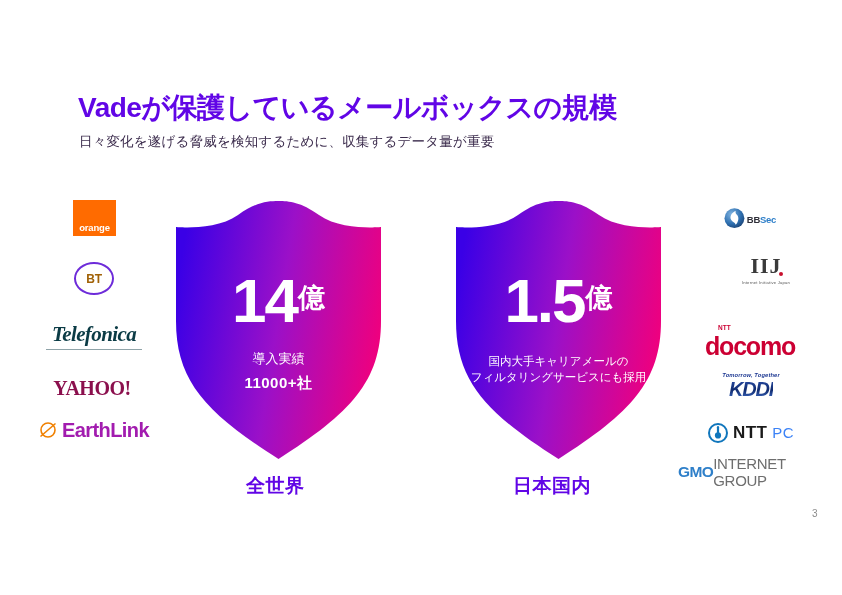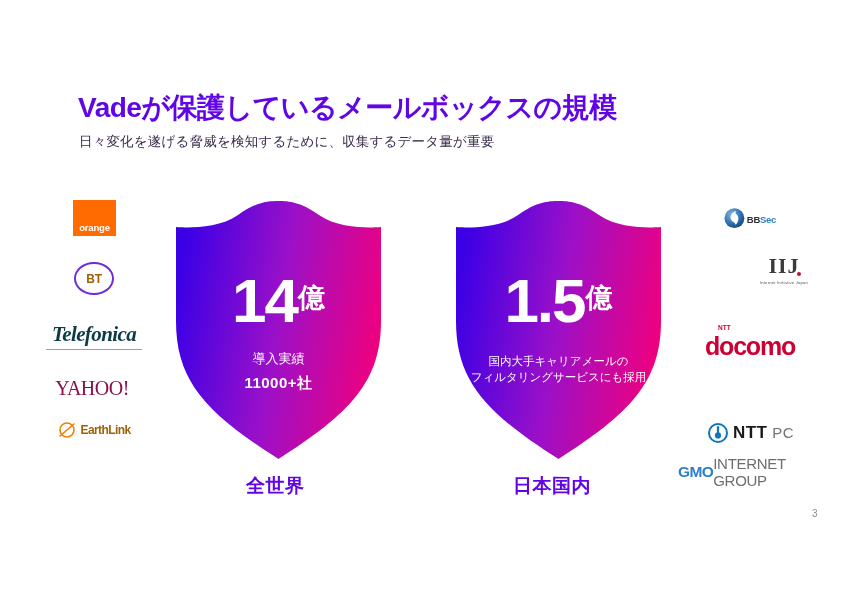--- a/index.html
+++ b/index.html
@@ -151,35 +151,35 @@
     font-family: "Liberation Serif", "DejaVu Serif", serif;
     font-style: italic; font-weight: bold;
     font-size: 21px; color: #0B3B45; letter-spacing: -0.6px;
   }
   .logo-telefonica .rule { width: 96px; height: 1.4px; background: #8FA3A8; margin-top: 2px; }
 
   
   .logo-yahoo { left: 49px; top: 377px; width: 86px; height: 22px; }
   .logo-yahoo .txt {
     font-family: "Liberation Serif", "DejaVu Serif", serif;
-    font-weight: normal; font-size: 20px; color: #8B0F4D; letter-spacing: -0.5px;
+    font-weight: bold; font-size: 20px; color: #8B0F4D; letter-spacing: -0.5px;
   }
 
   
   .logo-earthlink { left: 31px; top: 417px; width: 125px; height: 26px; gap: 4px; }
-  .logo-earthlink .txt { font-size: 12px; font-weight: bold; color: #a16207; letter-spacing: -0.6px; }
+  .logo-earthlink .txt { font-size: 20px; font-weight: bold; color: #a21caf; letter-spacing: -0.6px; }
 
   
   .logo-bbsec { left: 722px; top: 196px; width: 54px; height: 45px; flex-direction: row; }
   .logo-bbsec .label { font-size: 9.5px; font-weight: bold; letter-spacing: -0.3px; margin-top: 1px; }
   .logo-bbsec .bb { color: #2E2E38; }
   .logo-bbsec .sec { color: #2E7FC9; }
 
   
-  .logo-iij { left: 748px; top: 253px; width: 72px; height: 34px; flex-direction: column; }
+  .logo-iij { left: 730px; top: 253px; width: 72px; height: 34px; flex-direction: column; }
   .logo-iij .mark {
     font-family: "Liberation Serif", "DejaVu Serif", serif;
     font-size: 22px; font-weight: bold; color: #3A3A3A; letter-spacing: 1px;
     line-height: 1; position: relative;
   }
   .logo-iij .dot {
     position: absolute; right: -1px; bottom: 1px;
     width: 4px; height: 4px; background: #C8102E; border-radius: 50%;
   }
   .logo-iij .tag { font-size: 4.2px; color: #5A5A5A; margin-top: 3px; letter-spacing: 0.2px; }
@@ -205,21 +205,21 @@
     font-size: 20px; font-weight: bold; font-style: italic;
     color: #1B3C8C; letter-spacing: -1.2px; line-height: 1;
     margin-top: 1px;
     background: linear-gradient(180deg,#2B4FA8 0%, #0F2A6E 55%, #3E6BC4 100%);
     -webkit-background-clip: text; background-clip: text; color: transparent;
   }
 
   
   .logo-nttpc { left: 706px; top: 420px; width: 90px; height: 25px; gap: 5px; }
   .logo-nttpc .ntt { font-size: 17px; font-weight: bold; color: #1A1A1A; letter-spacing: 0.4px; }
-  .logo-nttpc .pc  { font-size: 15px; color: #737373; letter-spacing: 0.4px; }
+  .logo-nttpc .pc  { font-size: 15px; color: #3b82f6; letter-spacing: 0.4px; }
 
   
   .logo-gmo { left: 678px; top: 462px; width: 140px; height: 20px; }
   .logo-gmo .gmo { font-size: 15.5px; font-weight: bold; color: #2E7FC9; letter-spacing: -0.6px; }
   .logo-gmo .rest { font-size: 15px; color: #6E6E6E; letter-spacing: -0.3px; }
 
   
   .page-number {
     position: absolute;
     left: 812px; top: 508px;
@@ -332,20 +332,24 @@
     <span class="tag">Internet Initiative Japan</span>
   </div>
 
   <div class="logo logo-docomo">
     <span class="txt">
       <span class="ntt">NTT</span>
       <span>docomo</span>
     </span>
   </div>
 
+  <div class="logo logo-kddi">
+    <span class="tag">Tomorrow, Together</span>
+    <span class="mark">KDDI</span>
+  </div>
 
   <div class="logo logo-nttpc">
     <svg width="20" height="20" viewBox="0 0 20 20" xmlns="http://www.w3.org/2000/svg">
       <circle cx="10" cy="10" r="9" fill="none" stroke="#1076BC" stroke-width="2"></circle>
       <path d="M10,4.2 L10,9.2" stroke="#1076BC" stroke-width="2.2" stroke-linecap="round"></path>
       <circle cx="10" cy="12.4" r="3.1" fill="#1076BC"></circle>
     </svg>
     <span class="ntt">NTT</span>
     <span class="pc">PC</span>
   </div>

